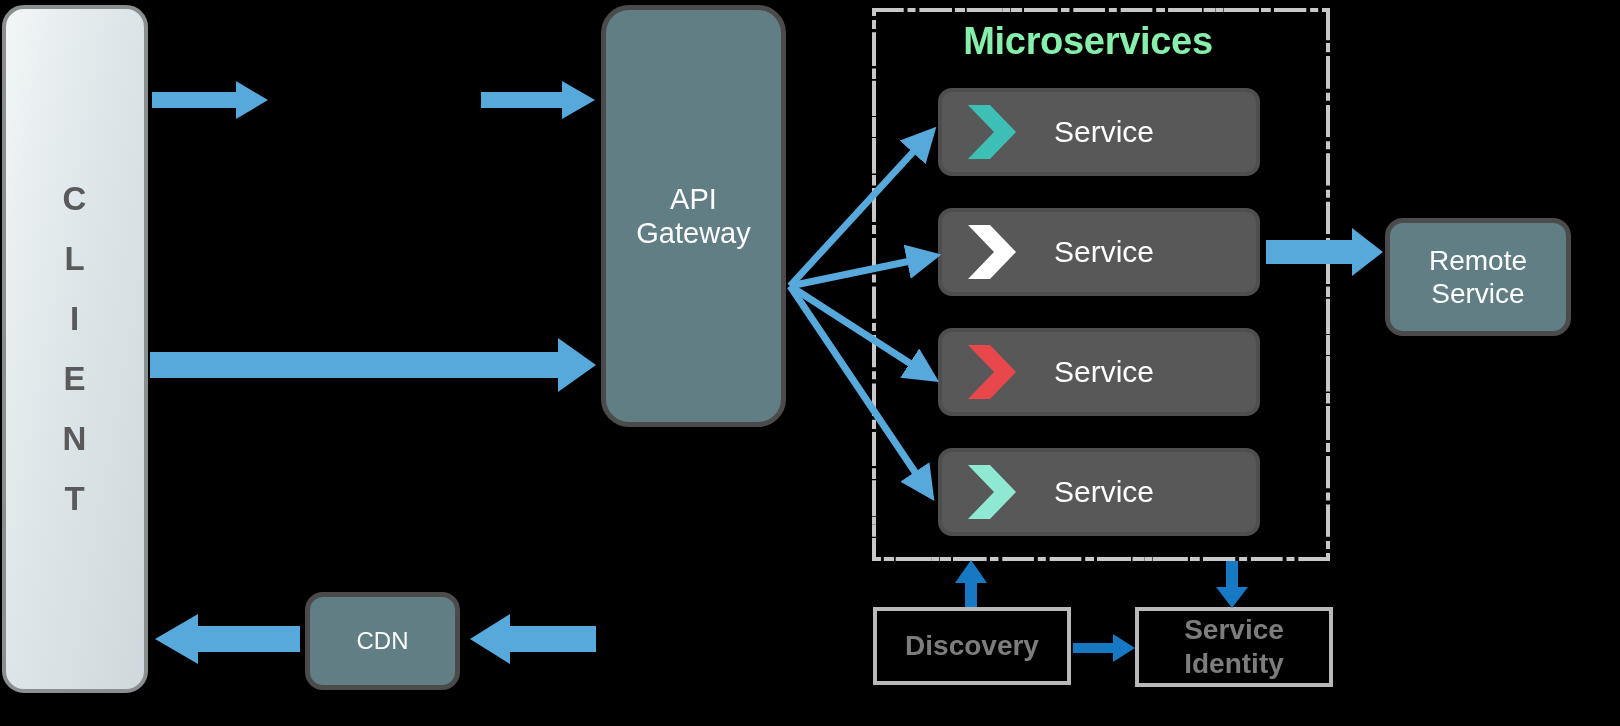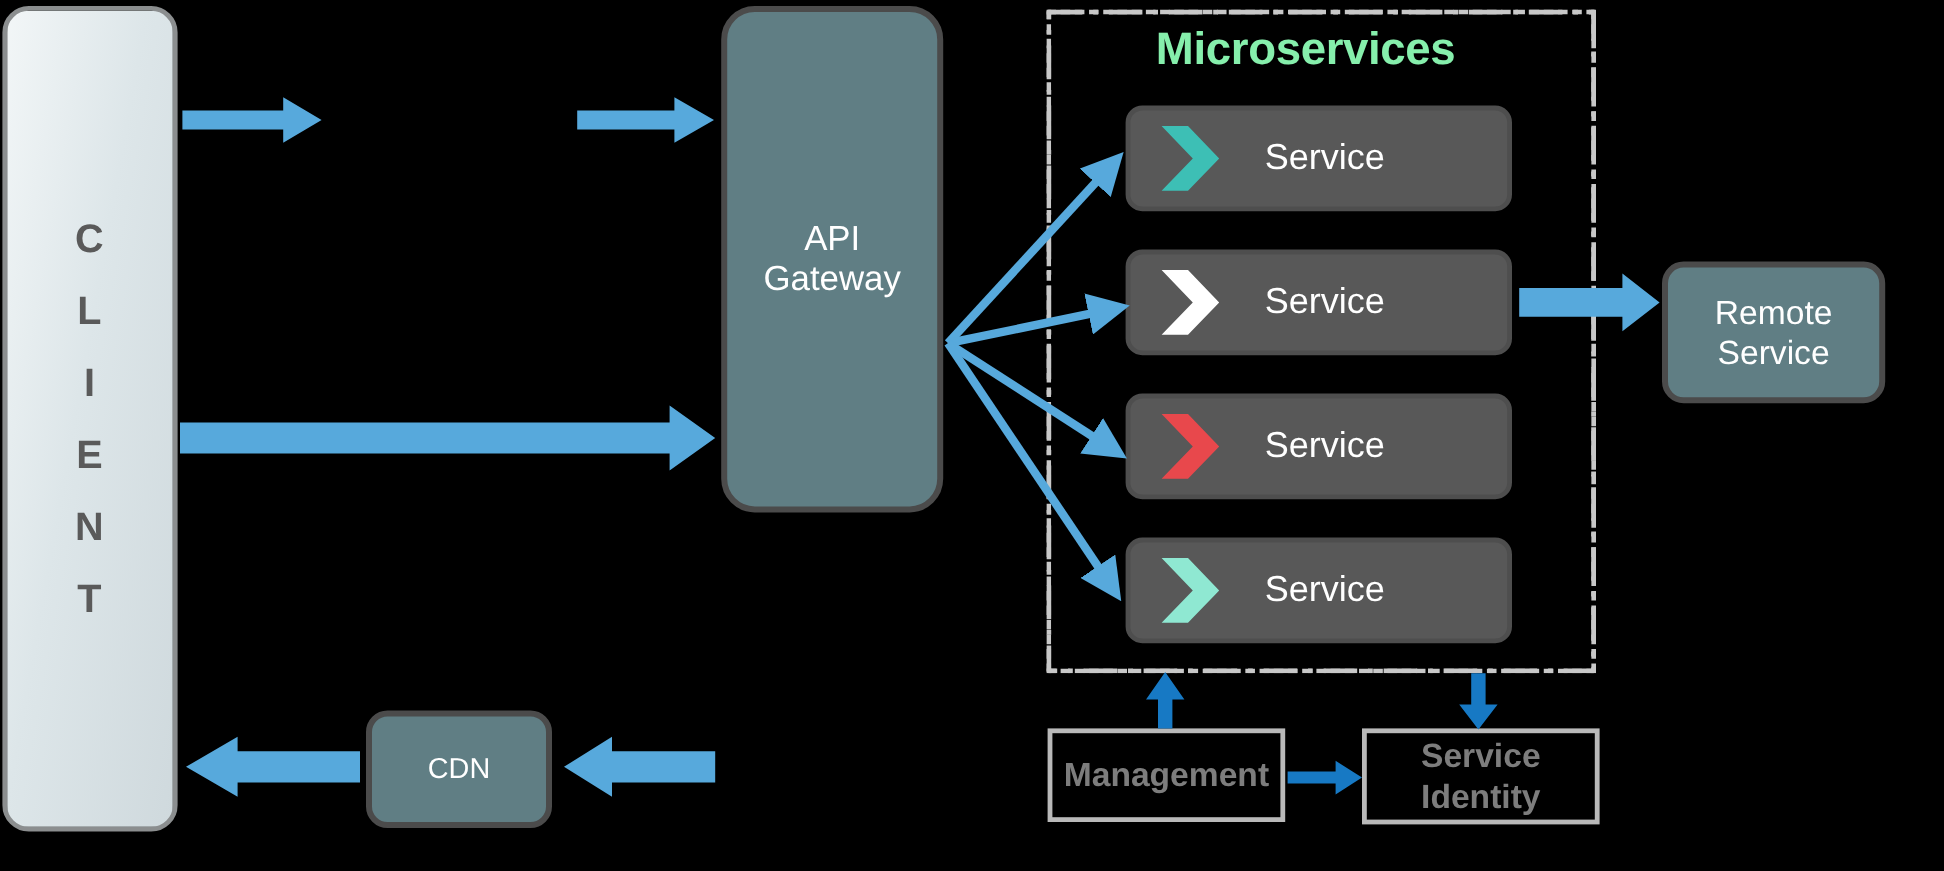--- a/index.html
+++ b/index.html
@@ -121,21 +121,21 @@
   </div>
 
   <div class="svc" style="top:448px;">
     <svg class="chev" viewBox="0 0 52 58">
       <polygon points="4,2 30,29 4,56 26,56 52,29 26,2" fill="#8fe8d2"></polygon>
     </svg>
     <span class="svclabel">Service</span>
   </div>
 
   <div class="plain mgmt">
-    <span>Management</span>
+    <span>Discovery</span>
   </div>
 
   <div class="plain disc">
     <span>Service</span>
     <span>Identity</span>
   </div>
 
   <svg class="overlay">
     <defs>
       <marker id="mLight" markerWidth="5" markerHeight="5" refX="2.6" refY="2.5" orient="auto" markerUnits="strokeWidth">

